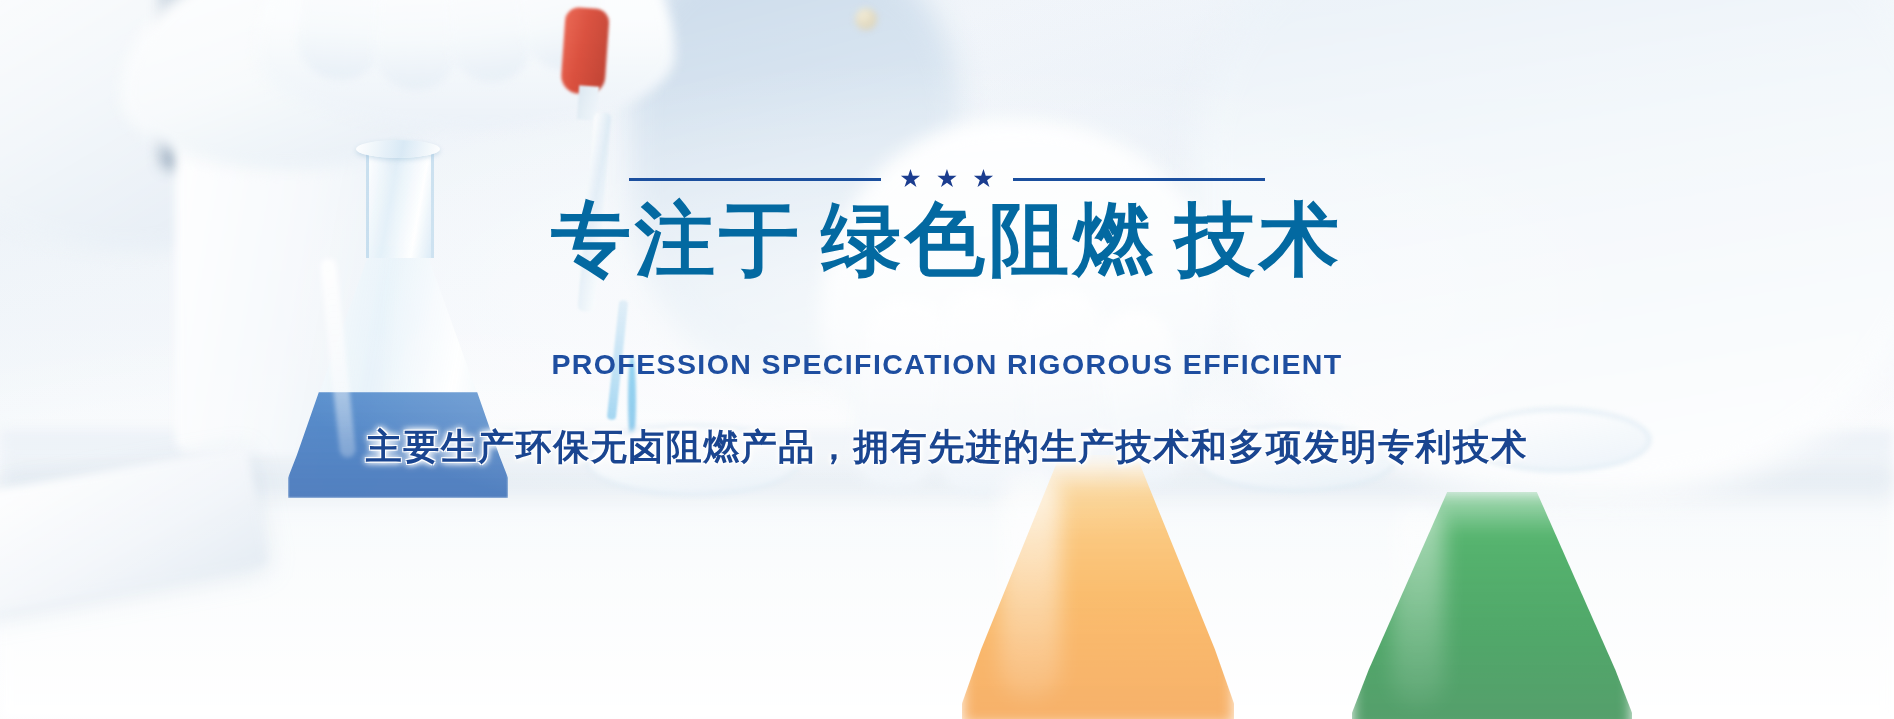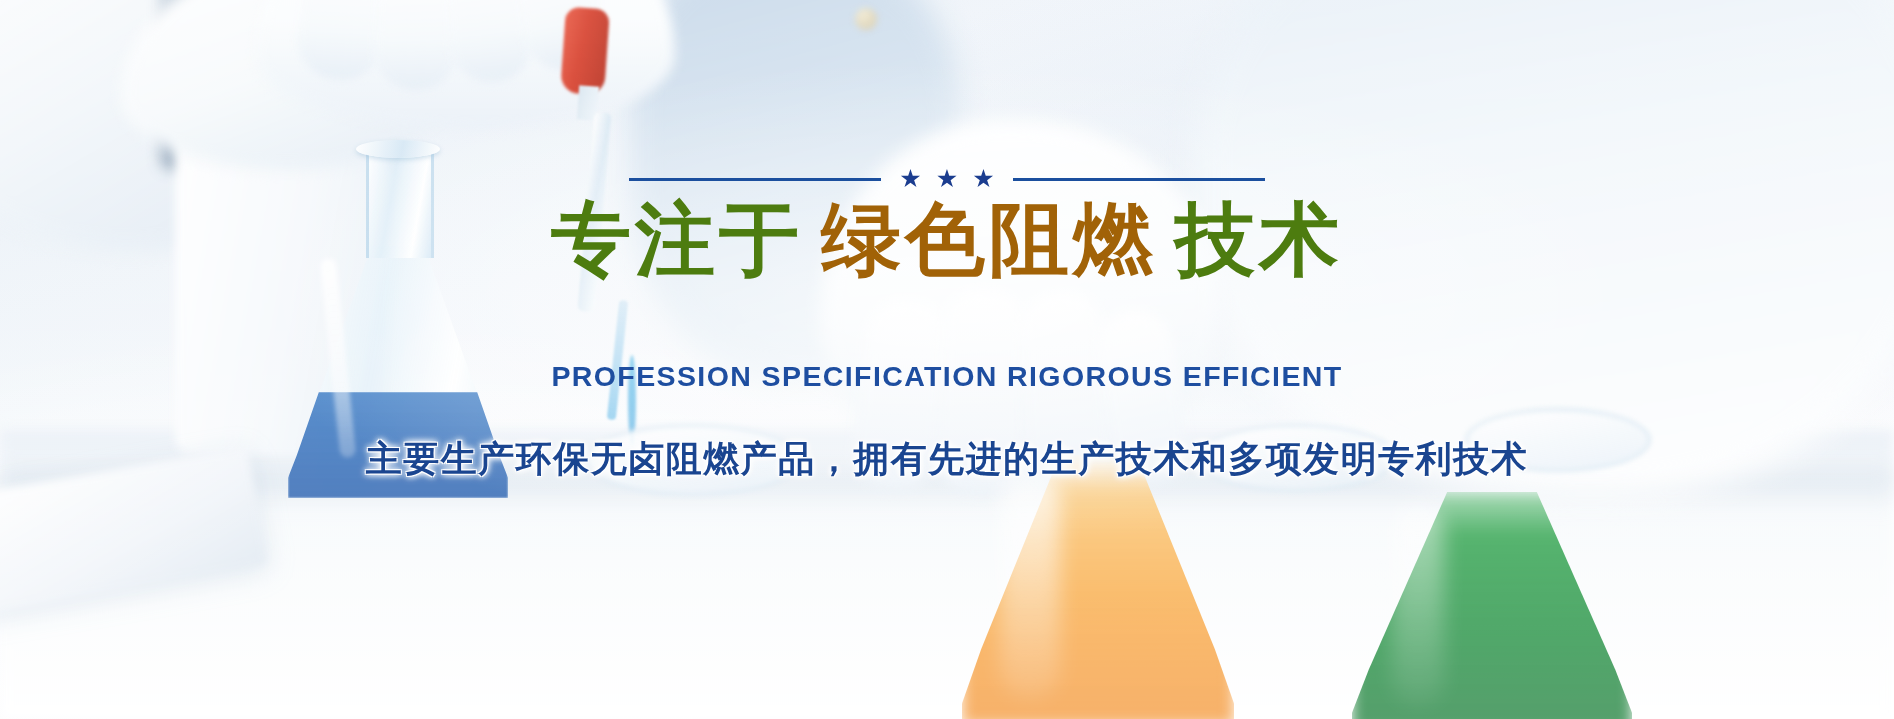--- a/index.html
+++ b/index.html
@@ -351,27 +351,27 @@
   
   .headline {
     margin-top: 8px;
     font-size: 80px;
     font-weight: 700;
     letter-spacing: 4px;
     line-height: 1.06;
     white-space: nowrap;
     font-family: "DejaVu Sans", "Liberation Sans", sans-serif;
   }
-  .hl-blue { color: #4d7c0f; }
-  .hl-green { color: #a16207; }
+  .hl-blue { color: #0369a1; }
+  .hl-green { color: #0369a1; }
   .hl-gap { display: inline-block; width: 18px; }
 
   
   .subtitle {
-    margin-top: 24px;
+    margin-top: 12px;
     font-size: 28.5px;
     font-weight: 700;
     letter-spacing: 1.4px;
     color: #1e4ea0;
     white-space: nowrap;
     font-family: "Liberation Sans", sans-serif;
   }
 
   
   .description {

